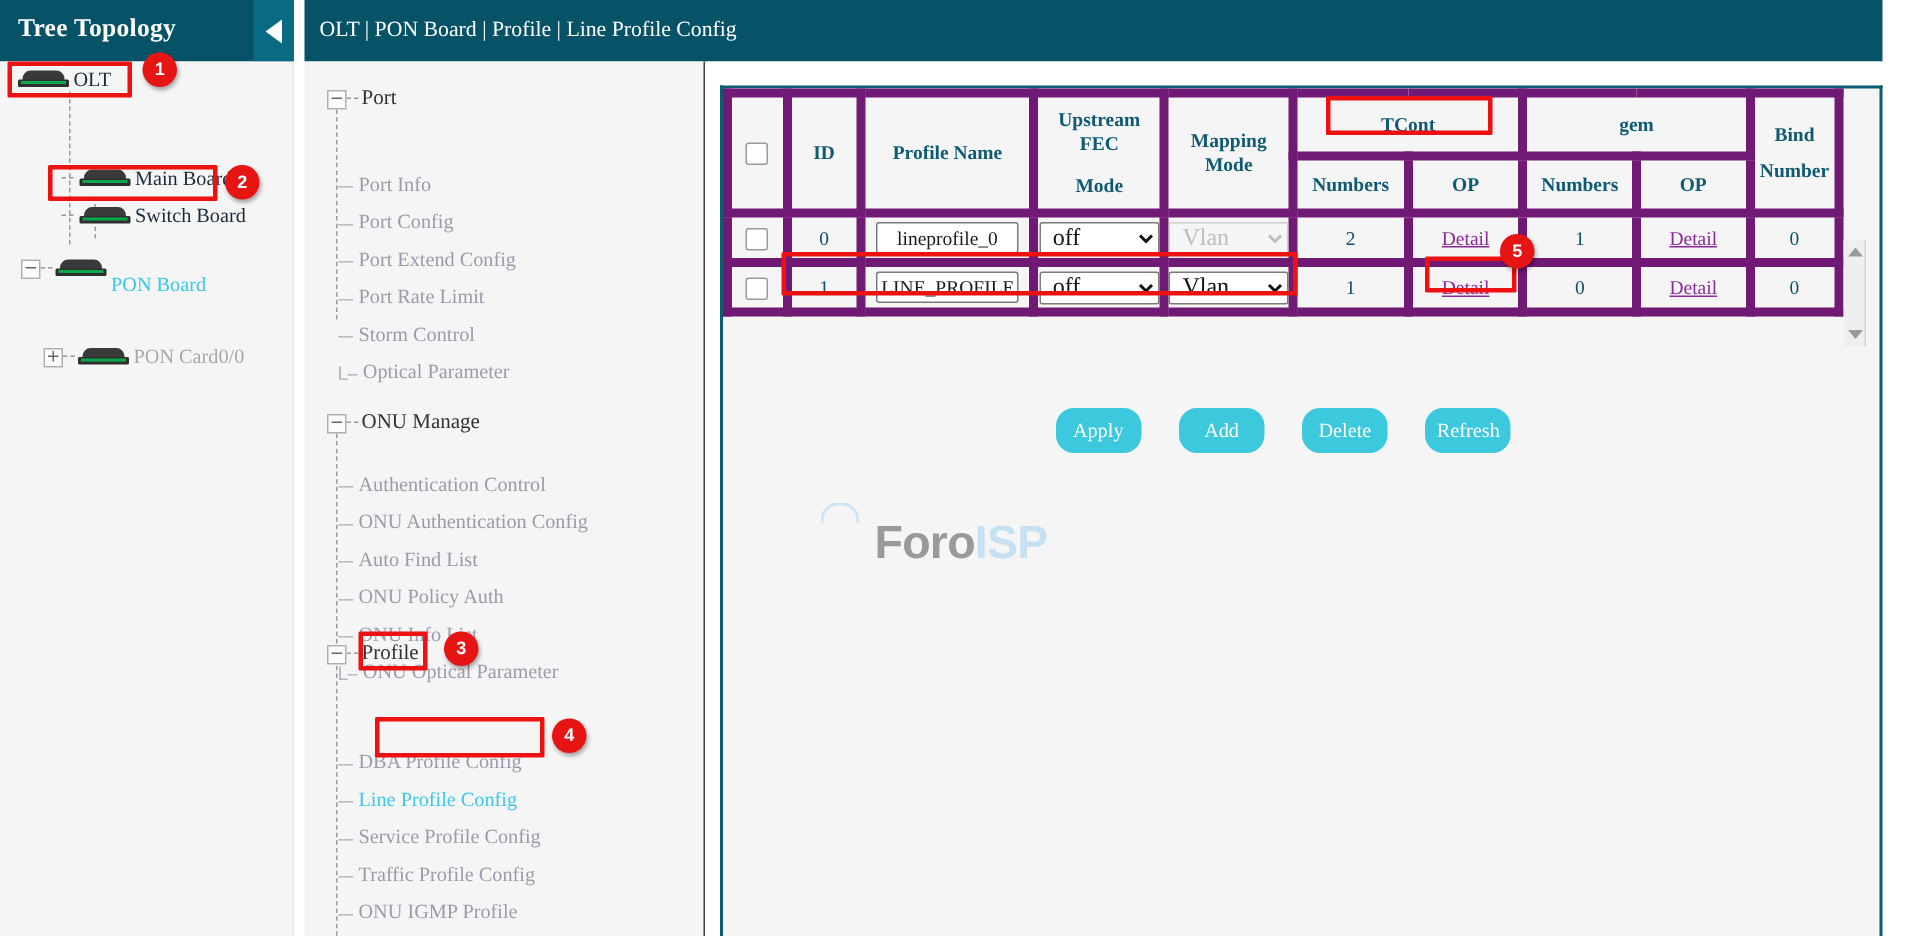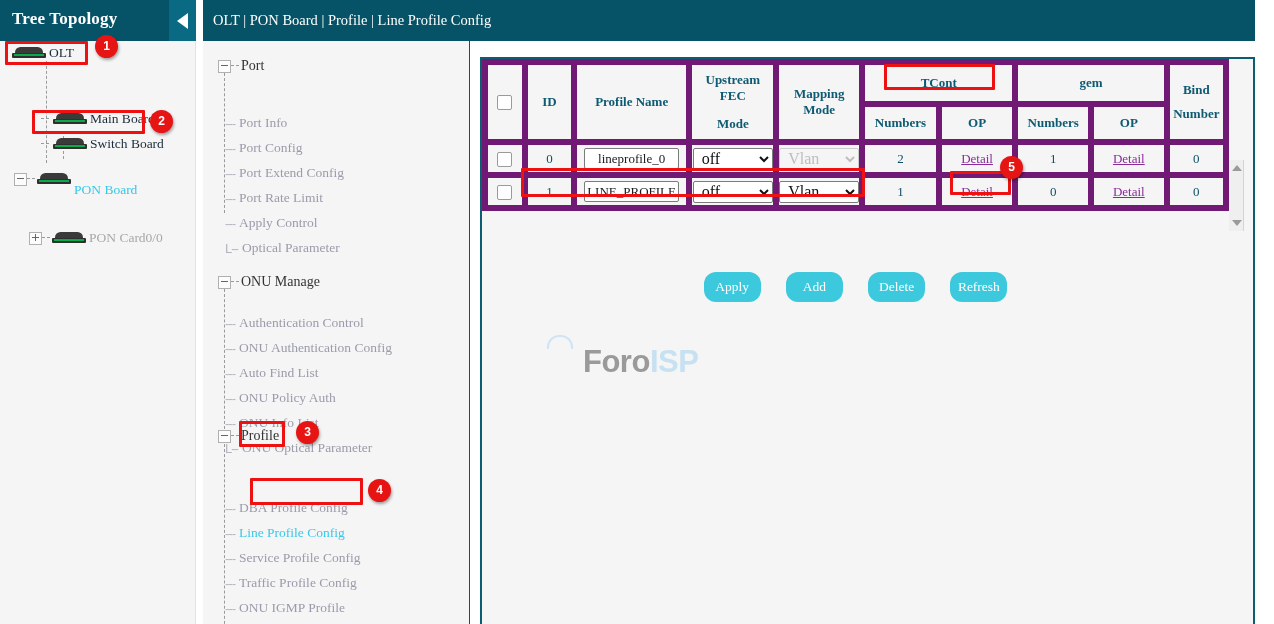--- a/index.html
+++ b/index.html
@@ -484,21 +484,21 @@
   <div class="nav-leaf" style="left:22px; top:124px;">
     <span class="tick">---</span>
     <span>Port Extend Config</span>
   </div>
   <div class="nav-leaf" style="left:22px; top:149px;">
     <span class="tick">---</span>
     <span>Port Rate Limit</span>
   </div>
   <div class="nav-leaf" style="left:22px; top:174px;">
     <span class="tick">---</span>
-    <span>Apply Control</span>
+    <span>Storm Control</span>
   </div>
   <div class="nav-leaf" style="left:22px; top:199px;">
     <span class="tick">L--</span>
     <span>Optical Parameter</span>
   </div>
 
   <div class="nav-group" style="left:15px; top:233px;">
     <span class="expander"></span>
     <span class="hdash"></span>
     <span class="glbl">ONU Manage</span>

